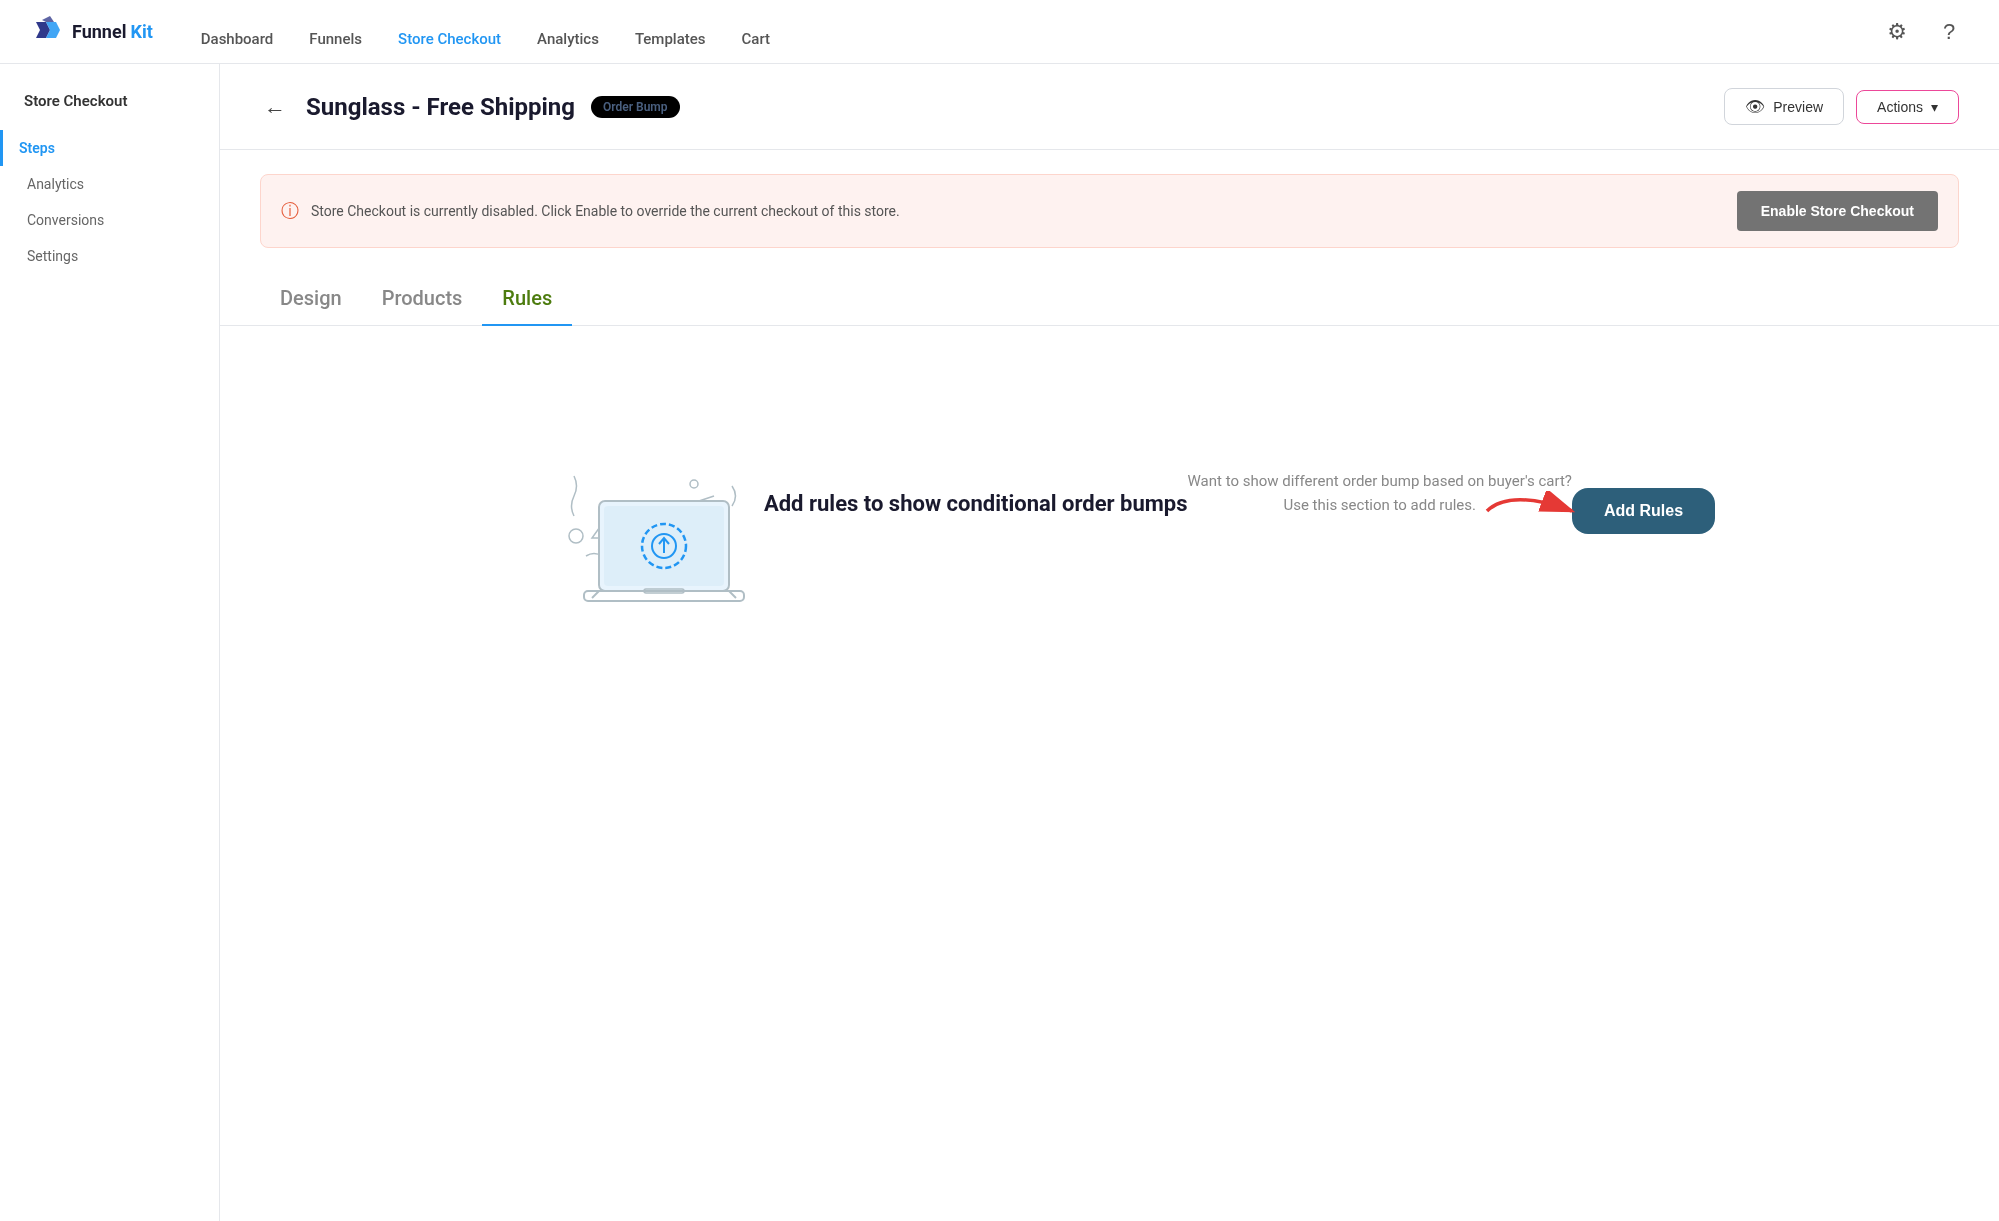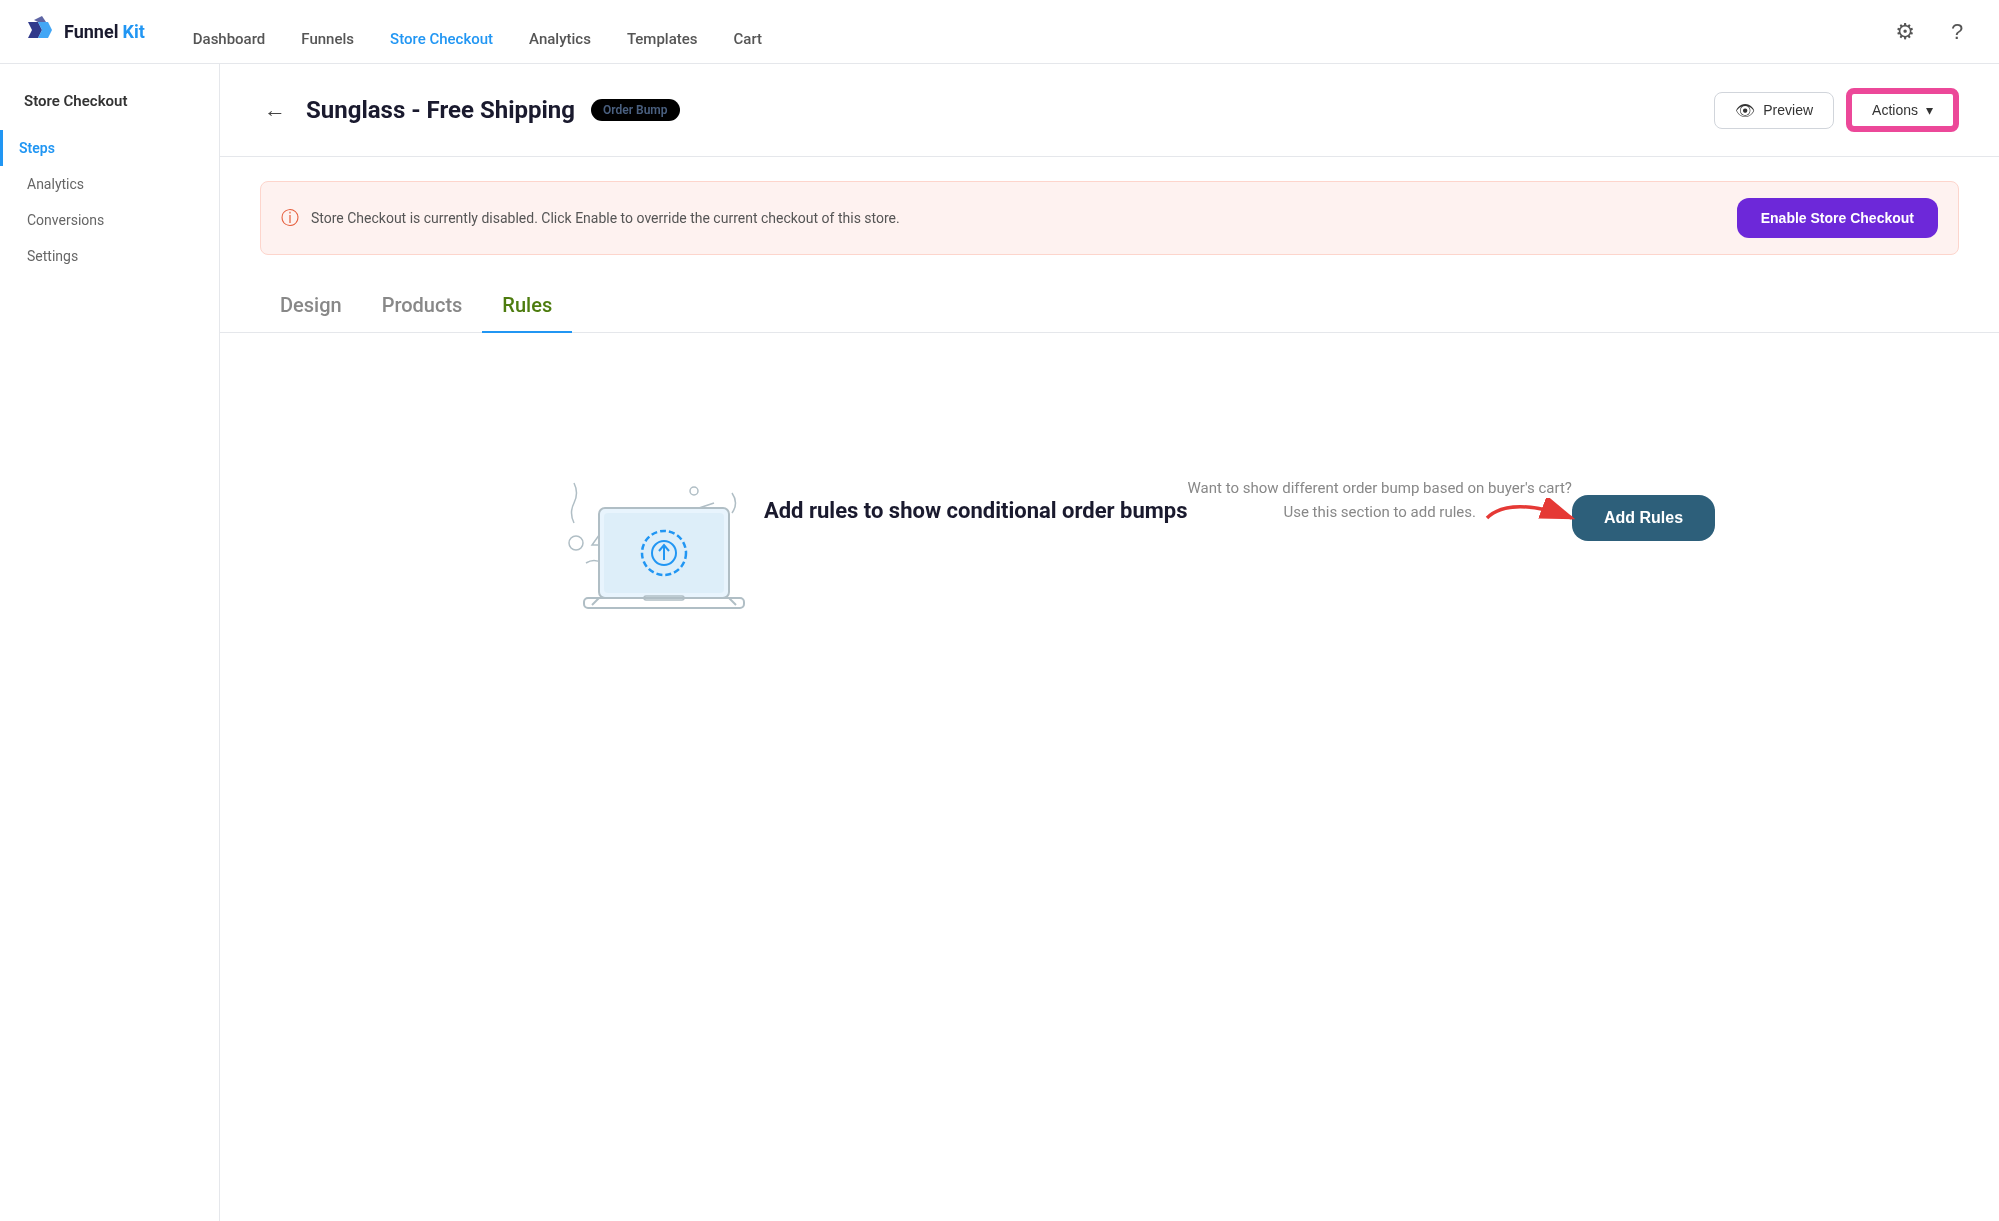--- a/index.html
+++ b/index.html
@@ -1,20 +1,20 @@
 <!DOCTYPE html>
 <html><head>
   <meta charset="utf-8">
   <style>
     * { box-sizing: border-box; margin: 0; padding: 0; }
     body { font-family: -apple-system, BlinkMacSystemFont, 'Segoe UI', Roboto, sans-serif; background: #fff; color: #333; }
 
     
     .top-nav {
-      display: flex; align-items: center; padding: 0 24px; height: 64px;
+      display: flex; align-items: center; padding: 0 32px; height: 64px;
       border-bottom: 1px solid #e5e7eb; background: #fff;
     }
     .logo {
       display: flex; align-items: center; gap: 4px; margin-right: 48px; text-decoration: none;
     }
     .logo-icon { width: 36px; height: 36px; }
     .logo-text-funnel { font-weight: 700; font-size: 18px; color: #1a1a2e; }
     .logo-text-kit { font-weight: 700; font-size: 18px; color: #2196f3; }
     .nav-links { display: flex; gap: 36px; flex: 1; }
     .nav-link {
@@ -65,36 +65,36 @@
       padding: 4px 12px; border-radius: 20px;
     }
     .page-header-right { display: flex; align-items: center; gap: 12px; }
     .preview-btn {
       display: flex; align-items: center; gap: 8px;
       border: 1px solid #d1d5db; background: #fff; color: #333;
       padding: 8px 20px; border-radius: 8px; font-size: 14px; font-weight: 500; cursor: pointer;
     }
     .actions-btn {
       display: flex; align-items: flex-end; gap: 8px;
-      border: 6px solid #ec4899; background: #fff; color: #333;
+      border: 1px solid #ec4899; background: #fff; color: #333;
       padding: 8px 20px; border-radius: 8px; font-size: 14px; font-weight: 500; cursor: pointer;
     }
 
     
     .alert-banner {
       display: flex; align-items: center; justify-content: space-between;
       background: #fef2f0; border: 1px solid #fdd5cc; border-radius: 8px;
       margin: 24px 40px; padding: 16px 20px;
     }
     .alert-left { display: flex; align-items: center; gap: 12px; }
     .alert-icon { color: #e55c3a; font-size: 18px; }
     .alert-text { font-size: 14px; color: #555; }
     .enable-btn {
-      background: #6d28d9; color: #fff; border: none; padding: 12px 24px;
-      border-radius: 12px; font-size: 14px; font-weight: 600; cursor: pointer; white-space: nowrap;
+      background: #737373; color: #fff; border: none; padding: 12px 24px;
+      border-radius: 4px; font-size: 14px; font-weight: 600; cursor: pointer; white-space: nowrap;
     }
 
     
     .tabs {
       display: flex; gap: 0; padding: 0 40px; border-bottom: 1px solid #e5e7eb;
       margin-top: 8px;
     }
     .tab {
       padding: 14px 20px; font-size: 20px; color: #888; cursor: pointer;
       border-bottom: 2px solid transparent; margin-bottom: -1px; font-weight: 500;

